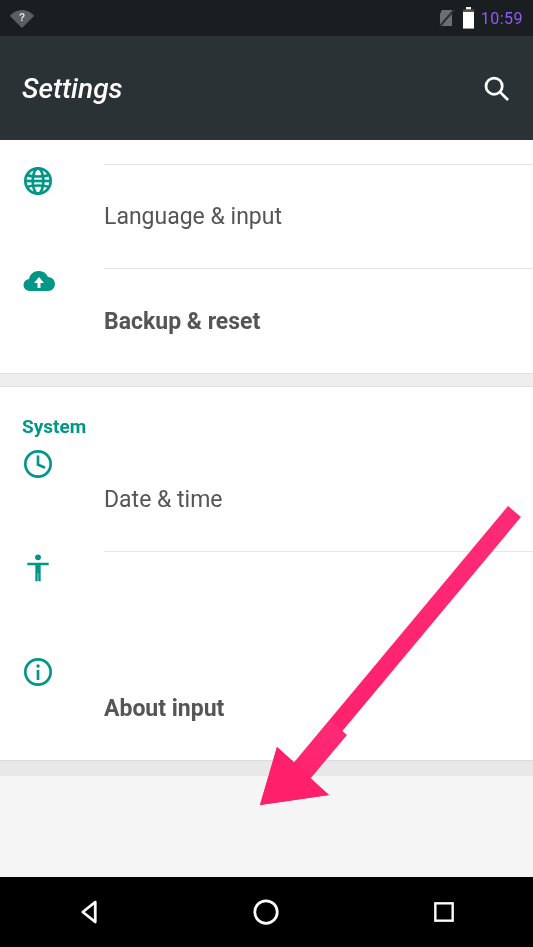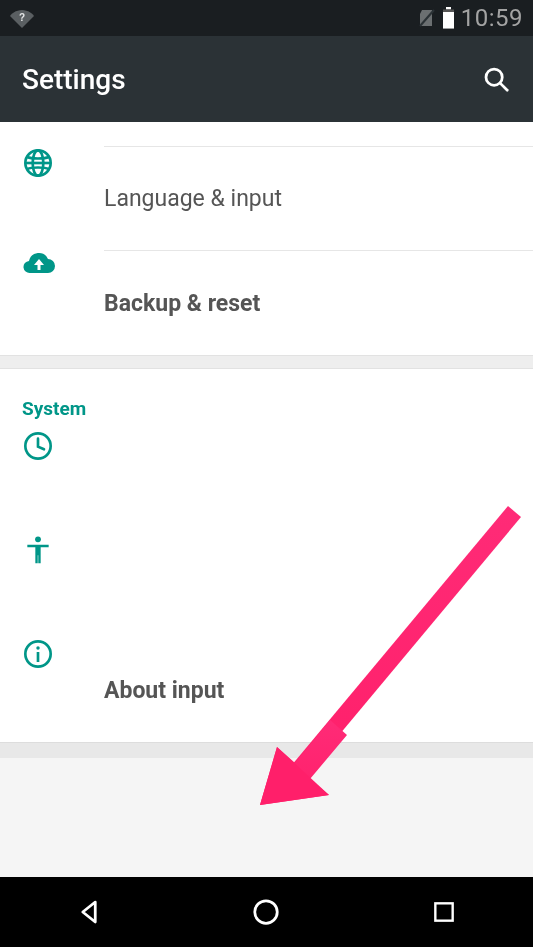--- a/index.html
+++ b/index.html
@@ -15,30 +15,31 @@
     height: 36px;
     background: #1a1e21;
     color: #fff;
     display: flex;
     align-items: center;
     padding: 0 10px;
     position: relative;
   }
   .status-left { display: flex; align-items: center; }
   .status-right { position:absolute; right:10px; top:0; height:36px; display:flex; align-items:center; gap:6px; }
-  .clock { color:#a3a3a3; font-size:24px; font-weight:400; letter-spacing:0.5px; }
+  .clock { color:#8b5cf6; font-size:16px; font-weight:400; letter-spacing:0.5px; }
   .appbar {
-    height: 86px;
+    height: 104px;
     background: #2b3236;
     color: #fff;
     display: flex;
     align-items: center;
     justify-content: space-between;
     padding: 0 22px;
     box-shadow: 0 2px 4px rgba(0,0,0,0.25);
+    font-style: italic;
   }
   .appbar-title { font-size: 28px; font-weight:500; color:#fff; }
   .section {
     background:#fff;
     padding-bottom: 0;
   }
   .gap { height: 14px; background:#eeeeee; border-top:1px solid #e2e2e2; border-bottom:1px solid #e2e2e2;}
   .row {
     display:flex;
     align-items:flex-start;
@@ -169,20 +170,21 @@
 
   <div class="row">
     <div class="icon-slot">
       <span>
         <svg width="32" height="32" viewBox="0 0 24 24">
           <circle cx="12" cy="12" r="9.5" fill="none" stroke="#009688" stroke-width="2"></circle>
           <path d="M12 6.5 L12 12.5 L16.5 14.5" fill="none" stroke="#009688" stroke-width="2" stroke-linecap="round"></path>
         </svg>
       </span>
     </div>
+    <div class="label">Date &amp; time</div>
   </div>
 
   <div class="row">
     <div class="icon-slot">
       <span>
         <svg width="32" height="32" viewBox="0 0 24 24" fill="#009688">
           <circle cx="12" cy="4" r="2.2"></circle>
           <path d="M4 8 L20 8 L20 10 L14 10 L14 22 L12.2 22 L12.2 16 L11.8 16 L11.8 22 L10 22 L10 10 L4 10 Z"></path>
         </svg>
       </span>

